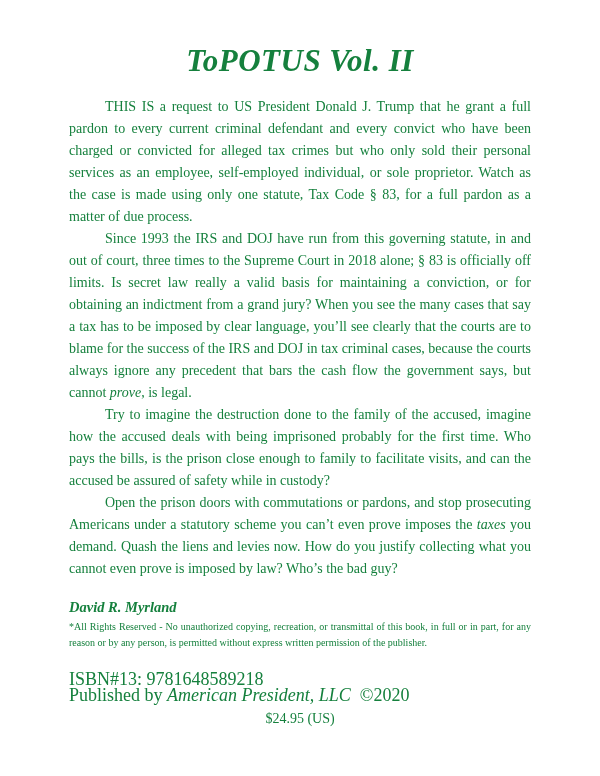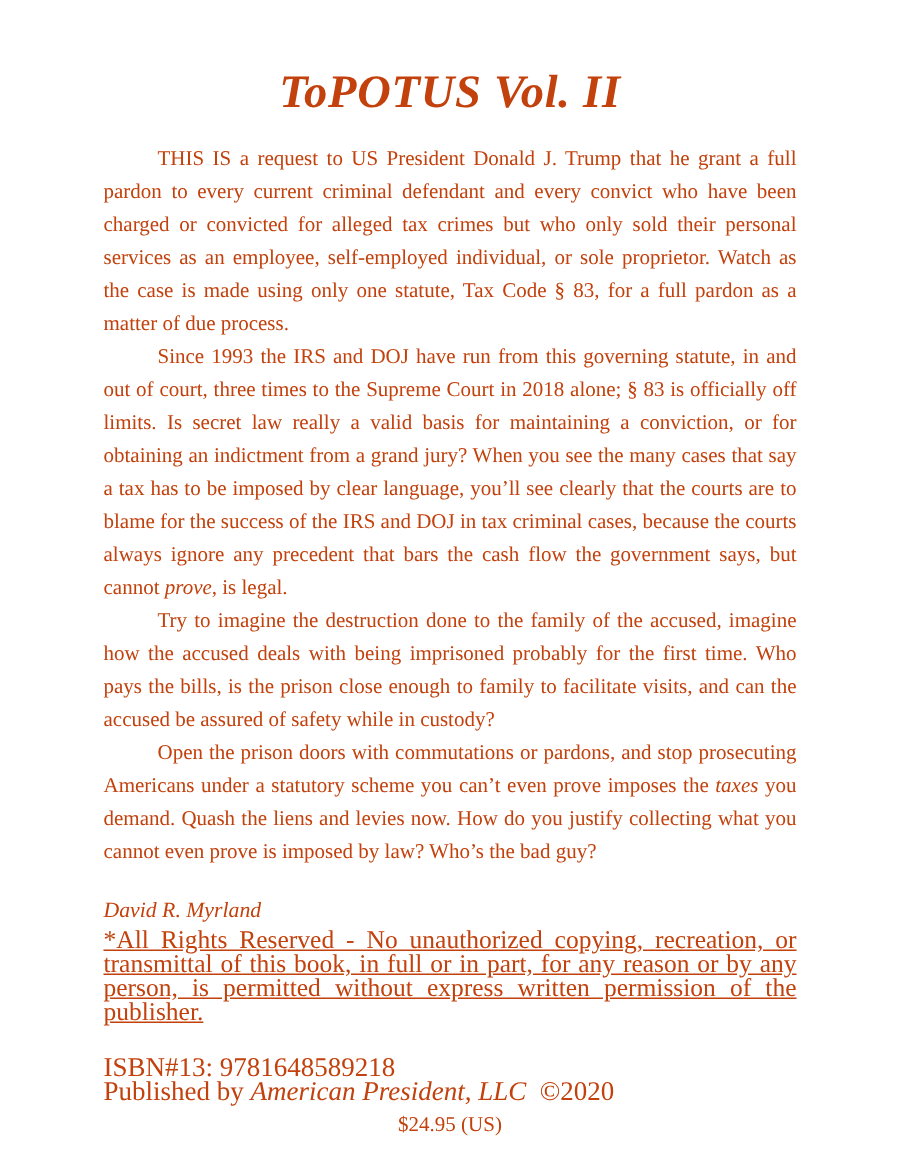--- a/index.html
+++ b/index.html
@@ -6,21 +6,21 @@
     margin: 0;
     padding: 0;
     background: #ffffff;
   }
   .page {
     position: relative;
     width: 600px;
     height: 776px;
     box-sizing: border-box;
     background: #ffffff;
-    color: #c2410c;
+    color: #15803d;
     font-family: "Liberation Serif", "DejaVu Serif", serif;
     padding: 42px 69px 0 69px;
     overflow: hidden;
   }
   .book-title {
     margin: 0 0 16px 0;
     font-size: 31px;
     line-height: 38px;
     font-weight: bold;
     font-style: italic;
@@ -41,28 +41,27 @@
     margin: 0;
     text-indent: 36px;
   }
   .seg-i  { font-style: italic; margin-top: 44px; }
   .seg-bi { font-style: italic; font-weight: bold; }
   .signature {
     margin: 17px 0 0 0;
     font-size: 14.5px;
     line-height: 20px;
     font-style: italic;
-    font-weight: 400;
+    font-weight: 700;
   }
   .rights-note {
     margin: 2px 0 0 0;
-    font-size: 17px;
+    font-size: 10px;
     line-height: 16px;
     text-align: justify;
-    text-decoration: underline;
   }
   .colophon {
     margin: 21px 0 0 0;
     font-size: 18px;
     line-height: 15.5px;
   }
   .colophon p { margin: 0; }
   .price-line {
     margin: 8px 0 0 0;
     font-size: 14px;

